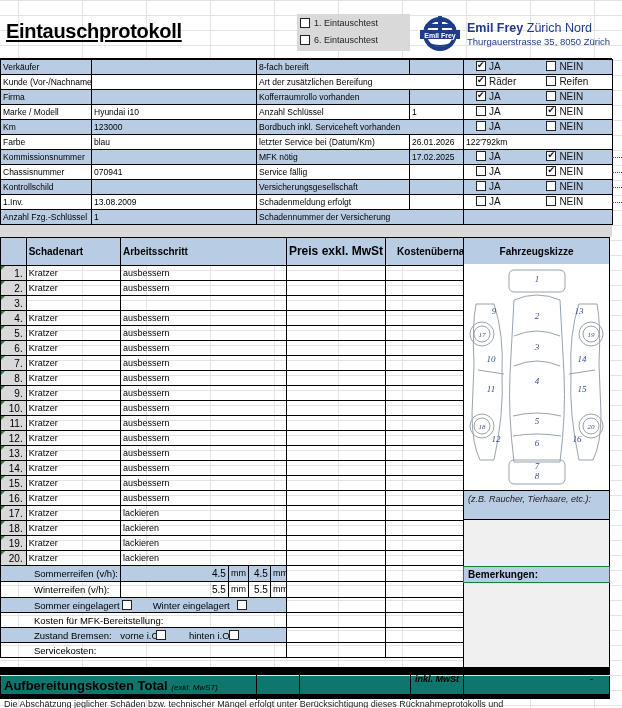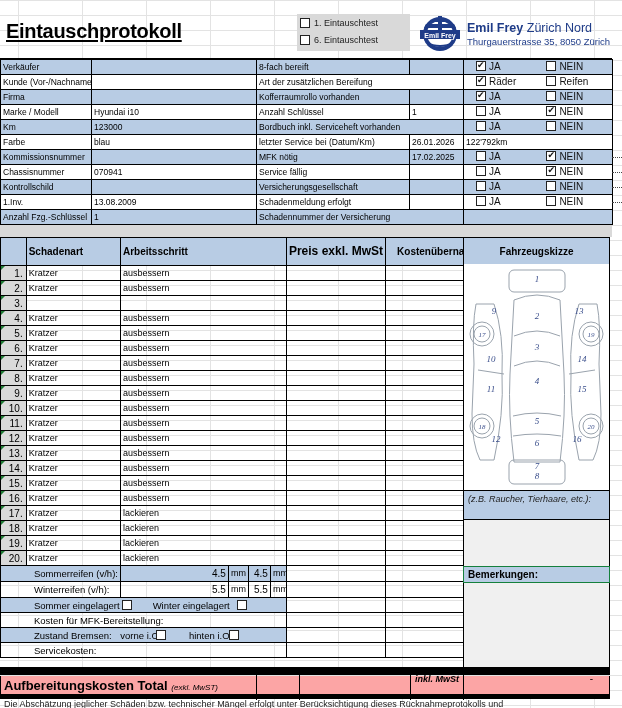--- a/index.html
+++ b/index.html
@@ -90,21 +90,21 @@
   .note-body { left: 463px; top: 520px; width: 147px; height: 46px; background: #f0f0f0; border-left: 1px solid #000; border-right: 1px solid #000; }
   .rem-head {
     left: 463px; top: 566px; width: 147px; height: 17px; background: #b8cce4; border: 1px solid #15803d;
     font-weight: bold; font-size: 10px; padding: 2px 4px;
   }
   .rem-body { left: 463px; top: 583px; width: 147px; height: 85px; background: #f0f0f0; border-left: 1px solid #000; border-right: 1px solid #000; }
 
   
   .bar-black { left: 0; width: 610px; height: 8px; background: #000; }
   .total {
-    left: 0; top: 676px; width: 610px; height: 18px; background: #fca5a5; display: flex; align-items: center;
+    left: 0; top: 676px; width: 610px; height: 18px; background: #0f766e; display: flex; align-items: center;
     border-left: 1px solid #000; border-right: 1px solid #000;
   }
   .total .t-main { font-size: 13px; font-weight: bold; padding-left: 3px; width: 255px; white-space: nowrap; }
   .total .t-main i { font-size: 8px; font-weight: normal; }
   .total .seg { height: 30px; border-left: 1px solid #000; }
   .total .inkl { font-size: 9px; font-weight: bold; font-style: italic; text-align: center; line-height: 18px; }
   .total .val { flex: 1; text-align: right; padding-right: 16px; font-size: 10px; line-height: 18px; }
 
   .footer-text { left: 4px; top: 699px; font-size: 9px; color: #222; white-space: nowrap; width: 612px; overflow: hidden; height: 9px; line-height: 11px; }
 </style>

